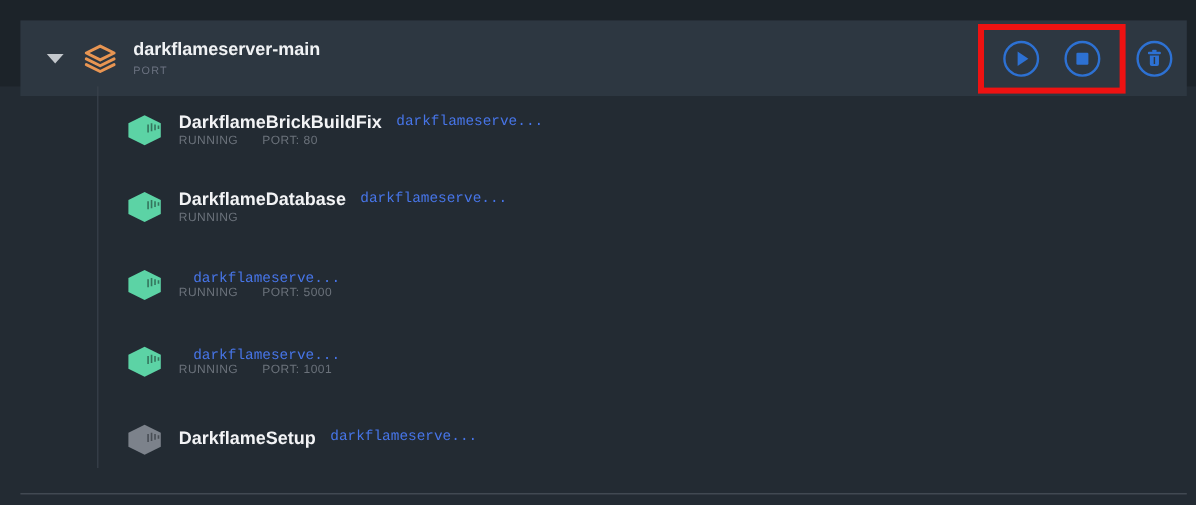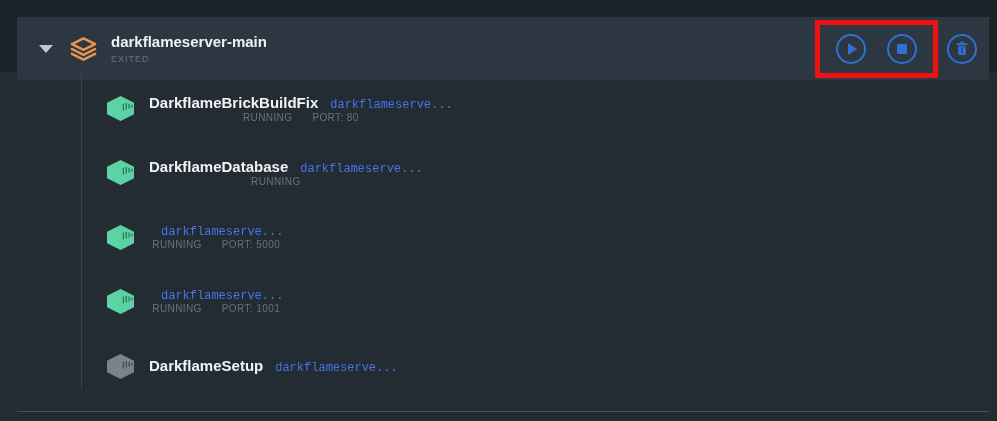--- a/index.html
+++ b/index.html
@@ -72,28 +72,28 @@
   .row{
     height:64.5px;
     display:flex;align-items:center;
     padding-left:105px;
     box-sizing:border-box;
   }
   .cube-icon{flex:0 0 auto;display:flex;}
   .cube-icon .cube-body{fill:#5cd3a5;}
   .row.exited .cube-body{fill:#7c828b;}
   .row-text{margin-left:13px;}
-  .row-line1{display:flex;align-items:flex-end;}
+  .row-line1{display:flex;align-items:flex-start;}
   .container-name{color:#f2f3f5;font-size:15px;font-weight:600;line-height:18px;}
   .image-link{
     color:#4775e8;font-size:12px;margin-left:12px;text-decoration:none;
     cursor:pointer;
     font-family:Liberation Mono, monospace;
   }
-  .row-line2{margin-top:0;display:flex;gap:20px;justify-content:center;}
+  .row-line2{margin-top:0;display:flex;gap:20px;}
   .status-text,.port-text{
     color:#6b727b;font-size:10px;letter-spacing:.4px;text-transform:uppercase;
   }
   .bottom-separator{
     position:absolute;left:17px;top:411px;width:972px;height:1px;
     background:#4a515a;
   }
 </style>
 </head>
 <body>
@@ -104,21 +104,21 @@
   <div class="chevron-down"></div>
   <span class="stack-icon">
     <svg width="27" height="26" viewBox="0 0 28 26">
       <path d="M14 2 L26 8 L14 14 L2 8 Z" fill="none" stroke="#e89552" stroke-width="2.6" stroke-linejoin="round"></path>
       <path d="M2 13 L14 19 L26 13" fill="none" stroke="#e89552" stroke-width="2.6" stroke-linejoin="round" stroke-linecap="round"></path>
       <path d="M2 18 L14 24 L26 18" fill="none" stroke="#e89552" stroke-width="2.6" stroke-linejoin="round" stroke-linecap="round"></path>
     </svg>
   </span>
   <div class="stack-titles">
     <div class="stack-title">darkflameserver-main</div>
-    <div class="stack-subtitle">EXITED</div>
+    <div class="stack-subtitle">PORT</div>
   </div>
   <div class="actions">
     <div class="annotation-box">
       <button class="icon-btn" title="">
         <span class="play-glyph"></span>
       </button>
       <button class="icon-btn" title="">
         <span class="stop-glyph"></span>
       </button>
     </div>

